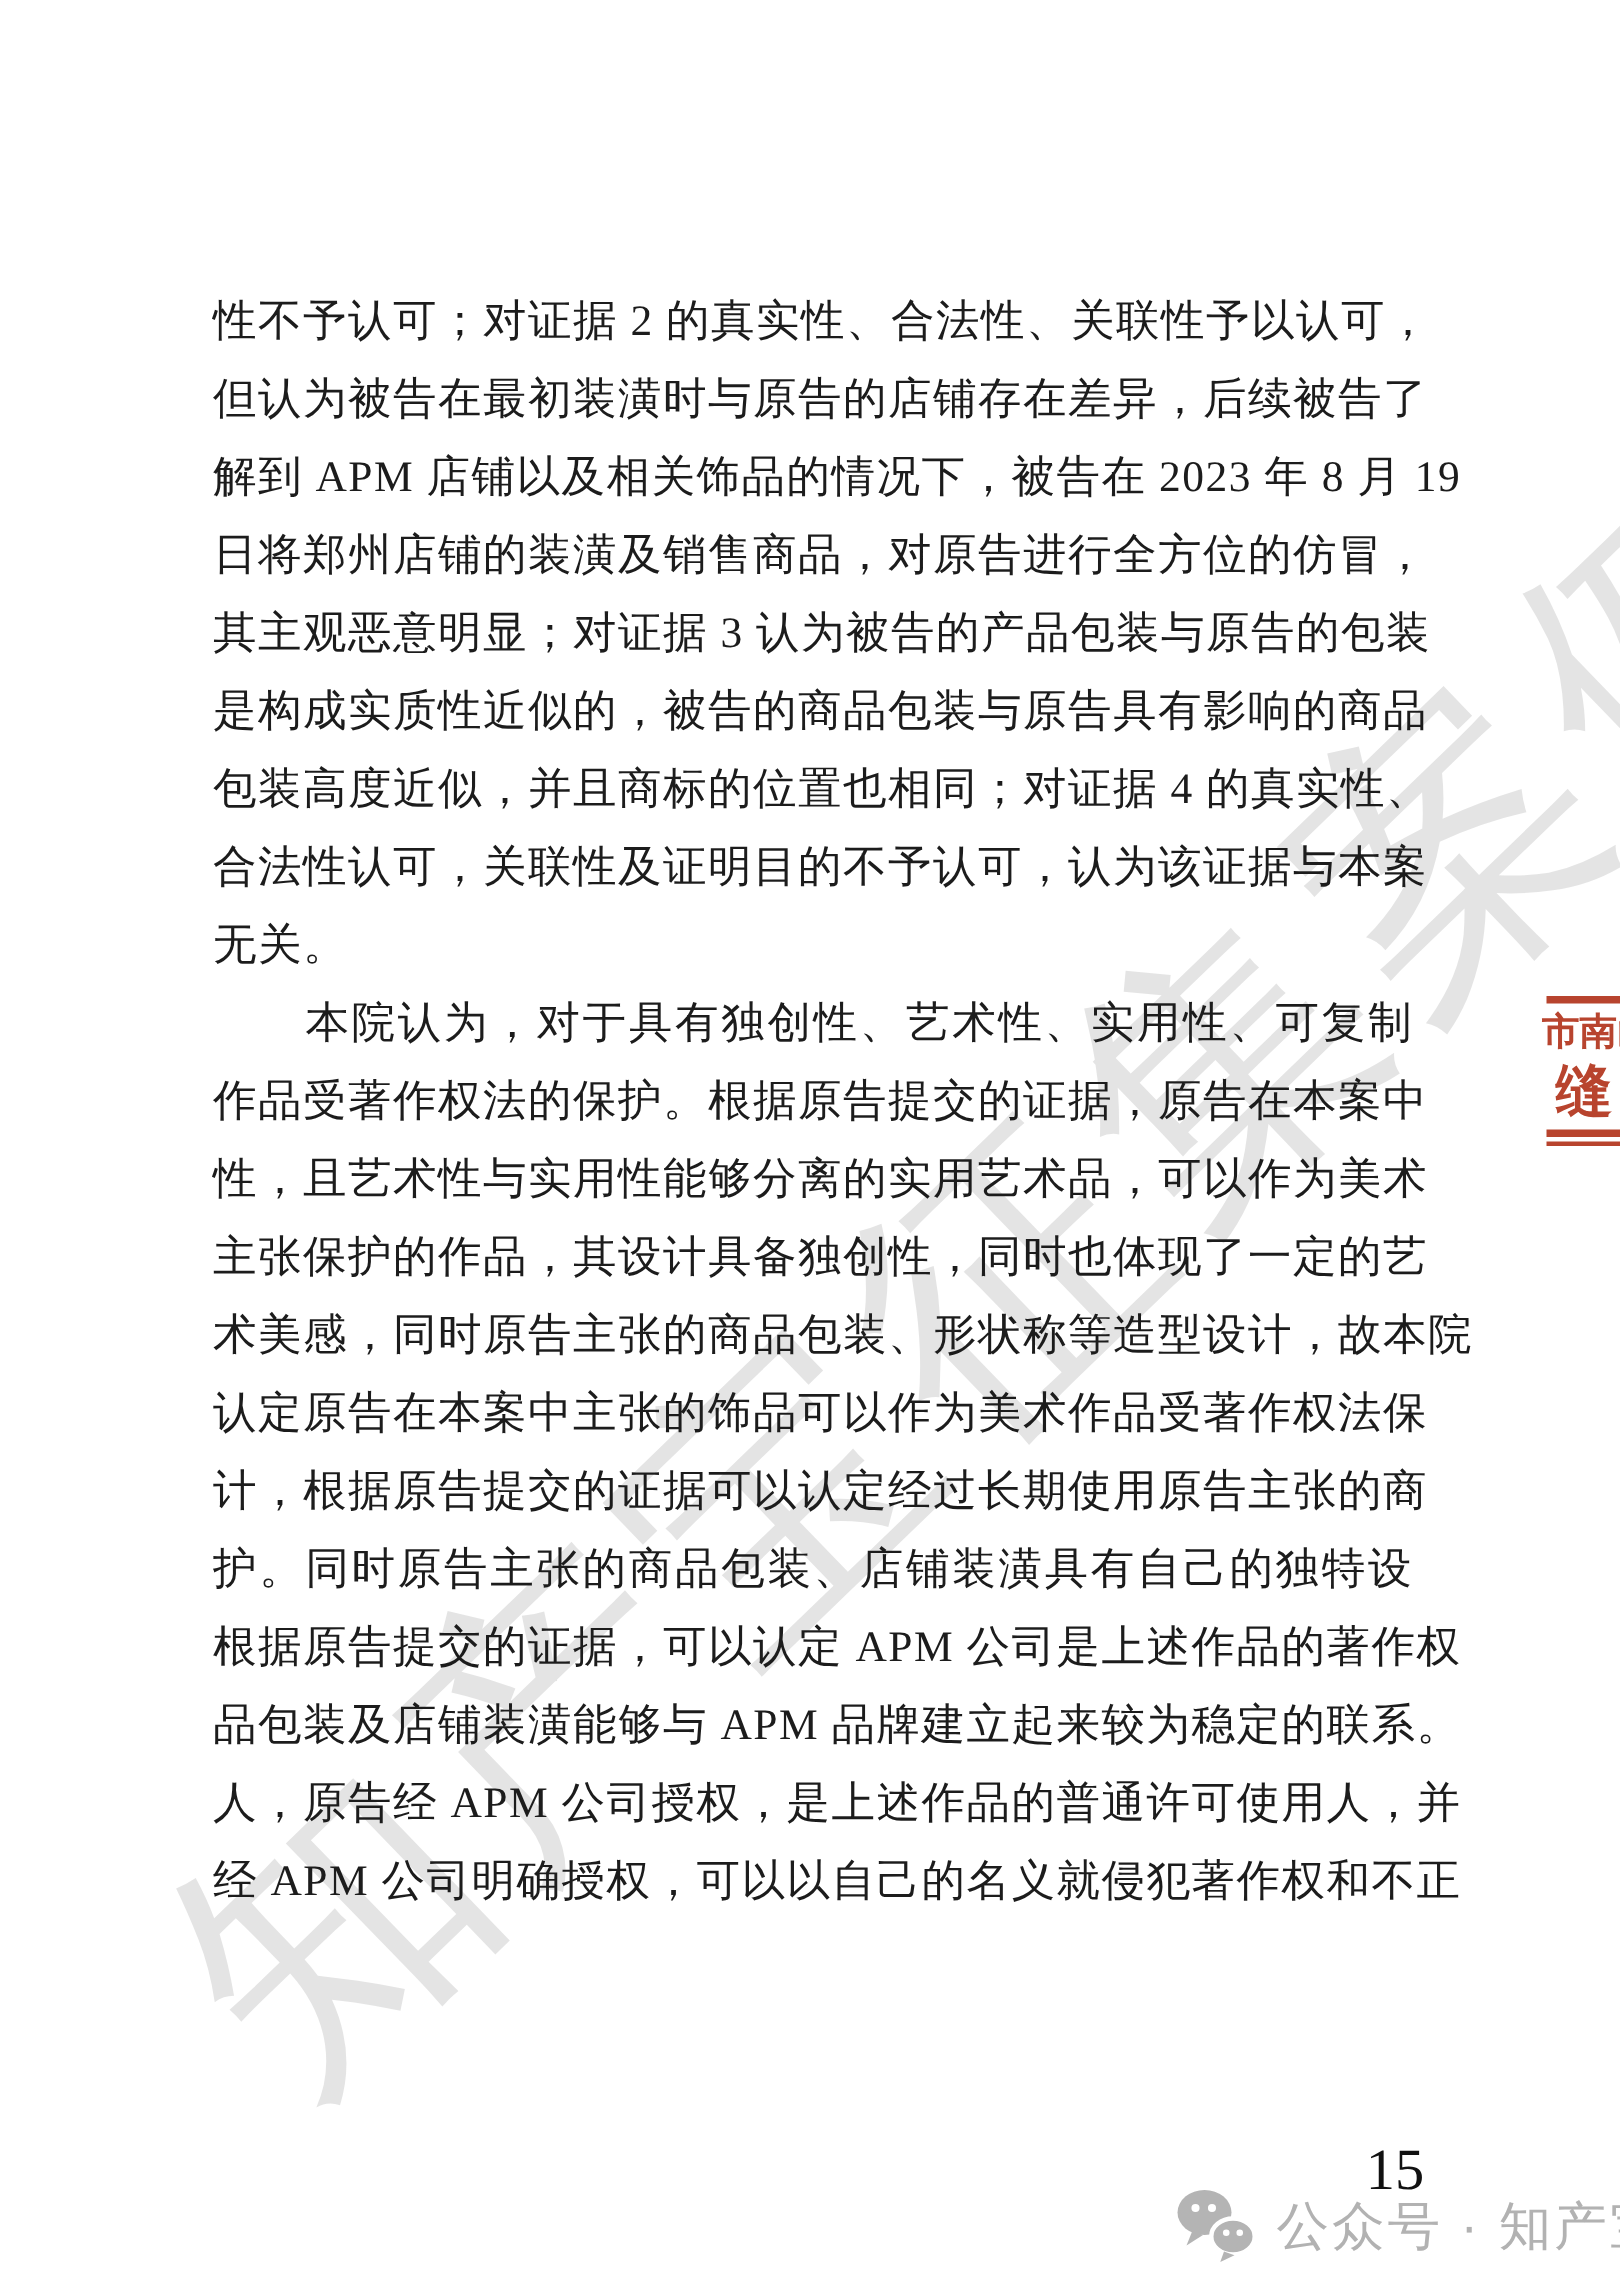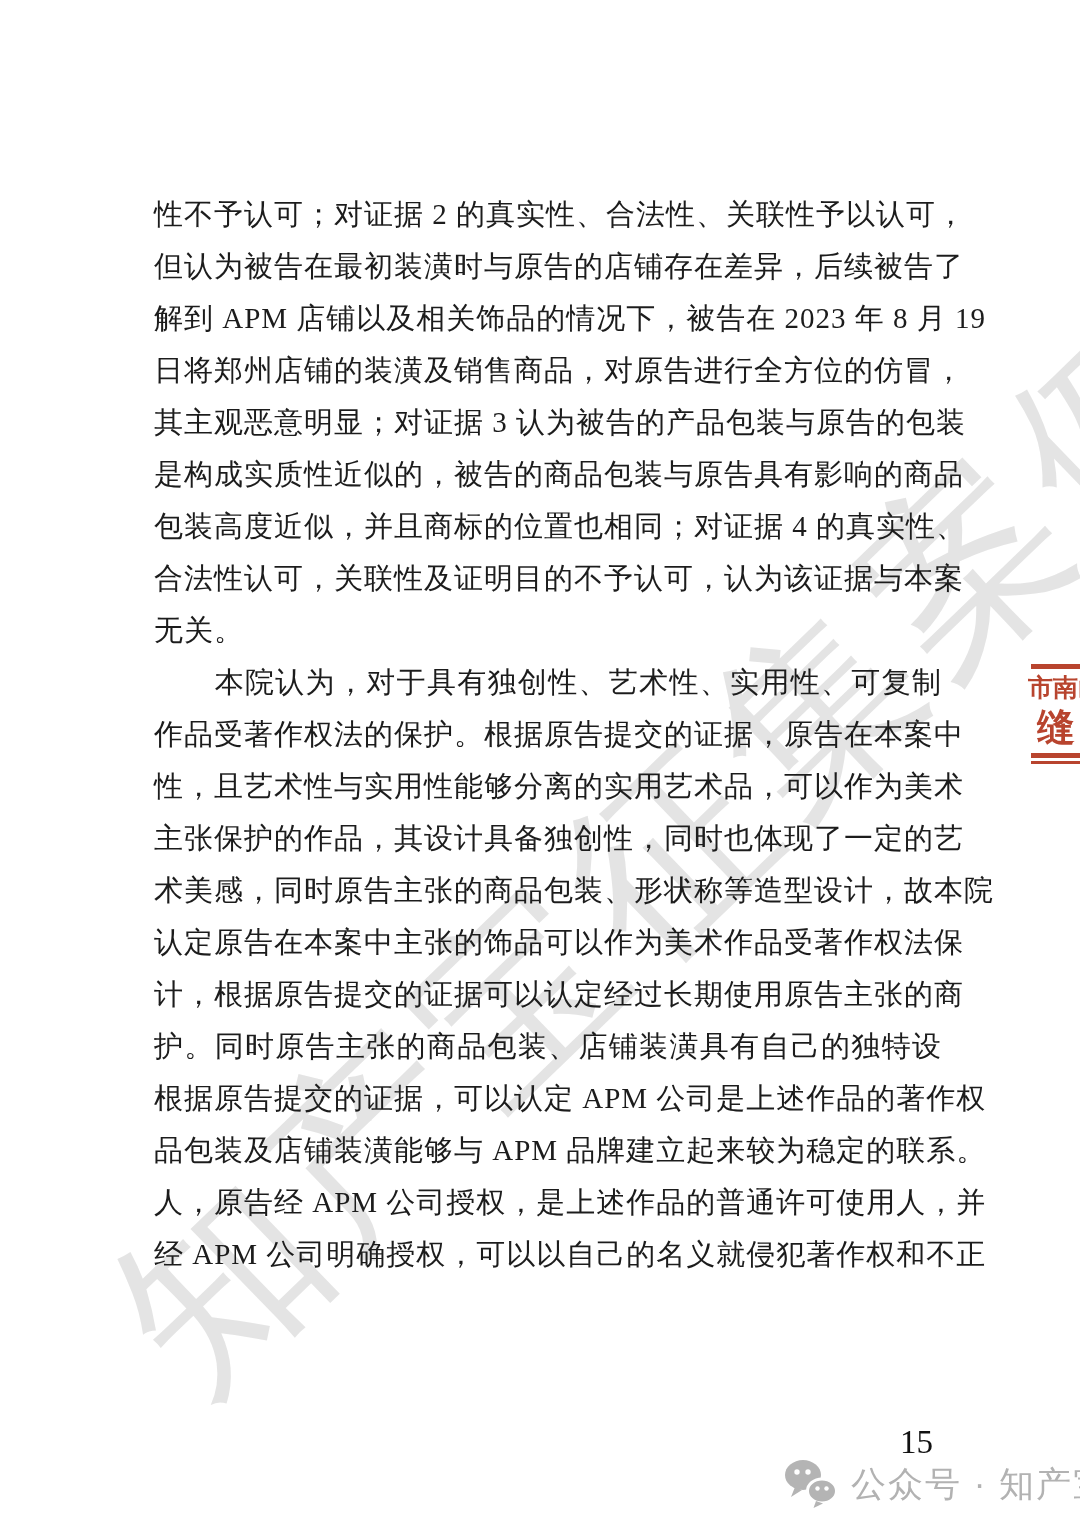--- a/index.html
+++ b/index.html
@@ -36,21 +36,20 @@
     font-size: 29px;
     color: #1c1c1c;
     letter-spacing: 1px;
   }
   .body-text .line {
     height: 52px;
     line-height: 52px;
     text-align: justify;
     text-align-last: justify;
     white-space: nowrap;
-    margin-left: 12px;
   }
   .body-text .line.short {
     text-align-last: left;
   }
 
   
   .seal {
     position: absolute;
     left: 1028px;
     top: 664px;
@@ -75,22 +74,22 @@
   }
   .seal-bar-b1 { margin-top: 3px; }
   .seal-bar-b2 { height: 3px; margin-top: 3px; }
 
   
   .page-number {
     position: absolute;
     left: 900px;
     top: 1424px;
     width: 60px;
-    text-align: left;
-    font-size: 33px;
+    text-align: center;
+    font-size: 39px;
     color: #111111;
     font-family: "Liberation Serif", serif;
   }
 
   
   .footer {
     position: absolute;
     left: 783px;
     top: 1458px;
     display: flex;

